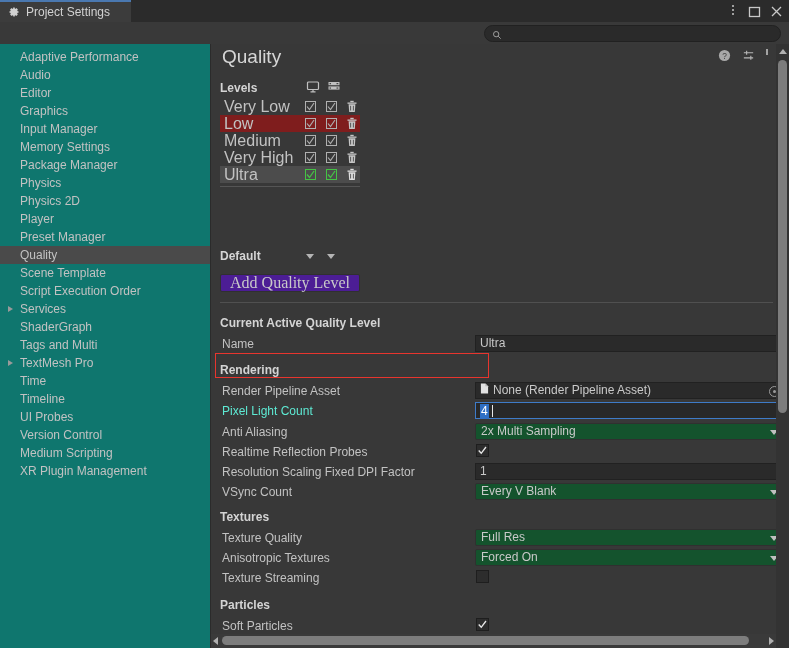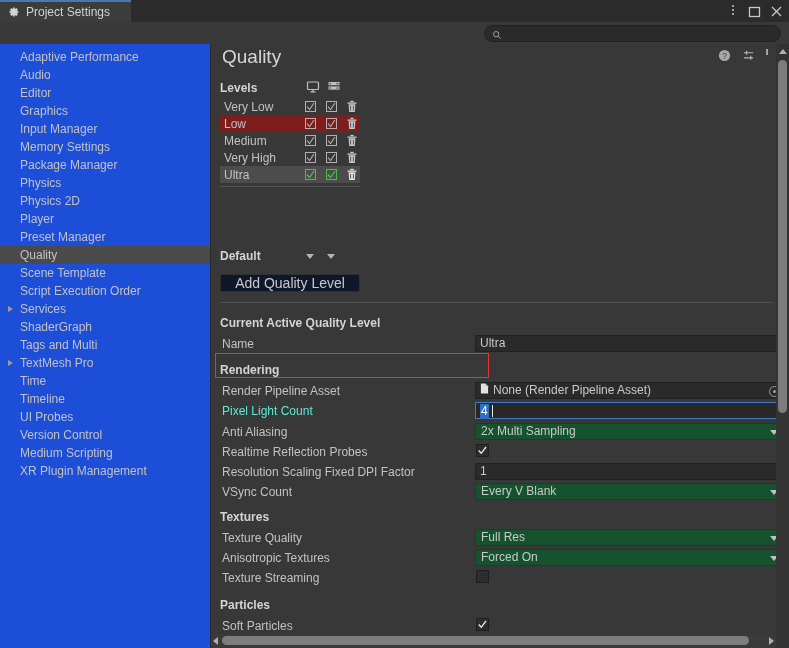--- a/index.html
+++ b/index.html
@@ -37,21 +37,21 @@
   }
   .search-ico { width:10px; height:10px; display:block; }
   .search-input {
     background:transparent; border:none; outline:none; color:#b8b8b8;
     font-family:"Liberation Sans", sans-serif; font-size:11px; width:255px;
   }
 
   
   .sidebar {
     position:absolute; left:0; top:44px; width:211px; height:604px;
-    background:#1d4ed8; border-right:1px solid #2b2b2b;
+    background:#0f766e; border-right:1px solid #2b2b2b;
     overflow:hidden; padding-top:4px;
   }
   .nav-item {
     height:18px; display:flex; align-items:center;
     padding-left:20px; color:#c2c2c2; font-size:12px; cursor:pointer;
     white-space:nowrap;
   }
   .nav-item.selected { background:#4a4a4a; }
   .nav-item .tri {
     position:absolute; left:8px;
@@ -72,36 +72,36 @@
   .hi { width:13px; height:13px; display:block; cursor:pointer; }
 
   
   .levels-wrap { position:absolute; left:9px; top:34px; width:140px; }
   .levels-head { height:20px; display:flex; align-items:center; position:relative; }
   .levels-title { font-size:12px; font-weight:bold; color:#d4d4d4; }
   .col-ico { position:absolute; width:14px; height:14px; display:block; }
   .lv-row { height:17px; display:flex; align-items:center; position:relative; }
   .lv-row.alt { background:#7f1d1d; }
   .lv-row.sel { background:#4c4c4c; }
-  .lv-name { font-size:12px; color:#c2c2c2; padding-left:4px; }
+  .lv-name { font-size:16px; color:#c2c2c2; padding-left:4px; }
   .cb { position:absolute; width:11px; height:11px; display:block; cursor:pointer; }
   .trash { position:absolute; width:12px; height:13px; display:block; cursor:pointer; }
   .lv-sep { height:1px; background:#555; margin:3px 0 0 0; }
 
   .default-row { position:absolute; left:9px; top:203px; width:150px; height:18px; display:flex; align-items:center; }
   .default-label { font-size:12px; font-weight:bold; color:#d4d4d4; }
   .dd-arrow {
     width:0;height:0;border-top:5px solid #b4b4b4;
     border-left:4px solid transparent;border-right:4px solid transparent;
     position:absolute; cursor:pointer;
   }
   .addbtn {
     position:absolute; left:9px; top:230px; width:140px; height:18px;
-    background:#0f172a; border:1px solid #303030; border-radius:2px;
-    color:#c9c9c9; font-size:14px; font-family:Liberation Sans, sans-serif;
+    background:#4c1d95; border:1px solid #303030; border-radius:2px;
+    color:#c9c9c9; font-size:16px; font-family:Liberation Serif, serif;
     cursor:pointer; line-height:16px; text-align:center;
   }
 
   .hr { position:absolute; left:9px; width:553px; height:1px; background:#505050; }
 
   
   .section-h { position:absolute; left:9px; font-size:12px; font-weight:bold; color:#d4d4d4; }
   .prow { position:absolute; left:0; width:578px; height:20px; }
   .prow .plabel { position:absolute; left:11px; top:3px; font-size:12px; color:#c2c2c2; white-space:nowrap; }
   .prow.highlight .plabel { color:#5eead4; }

